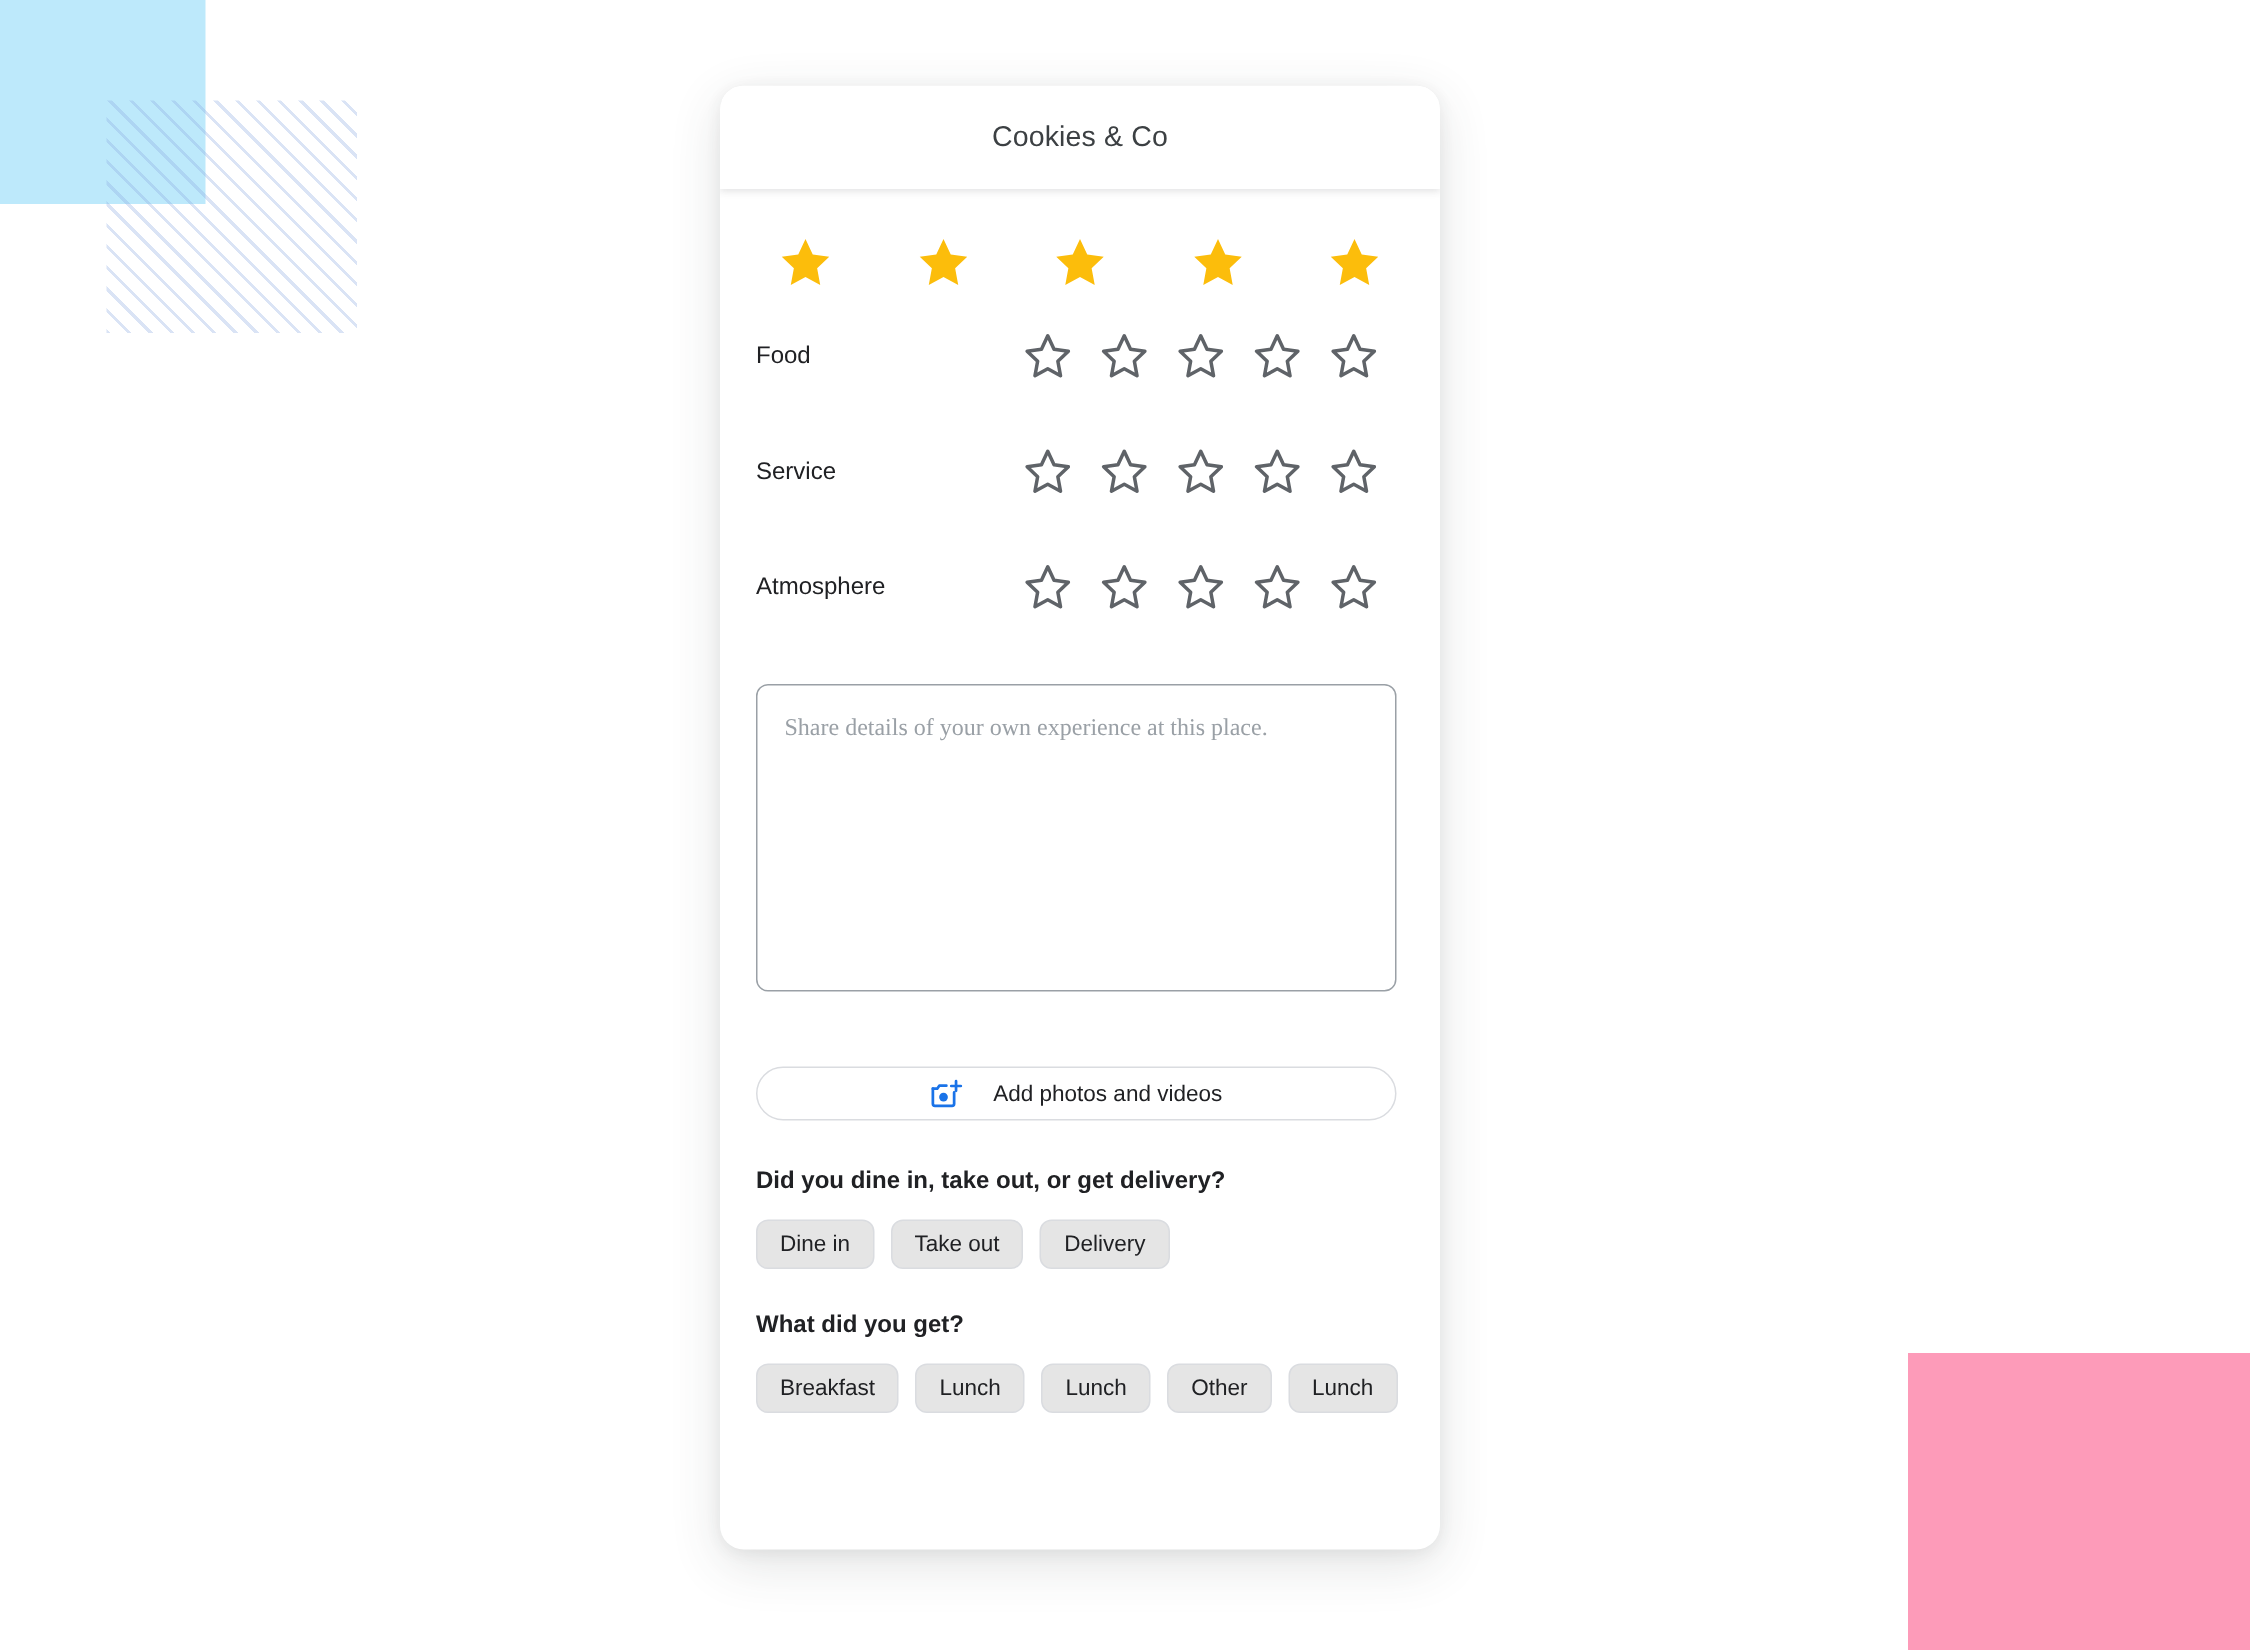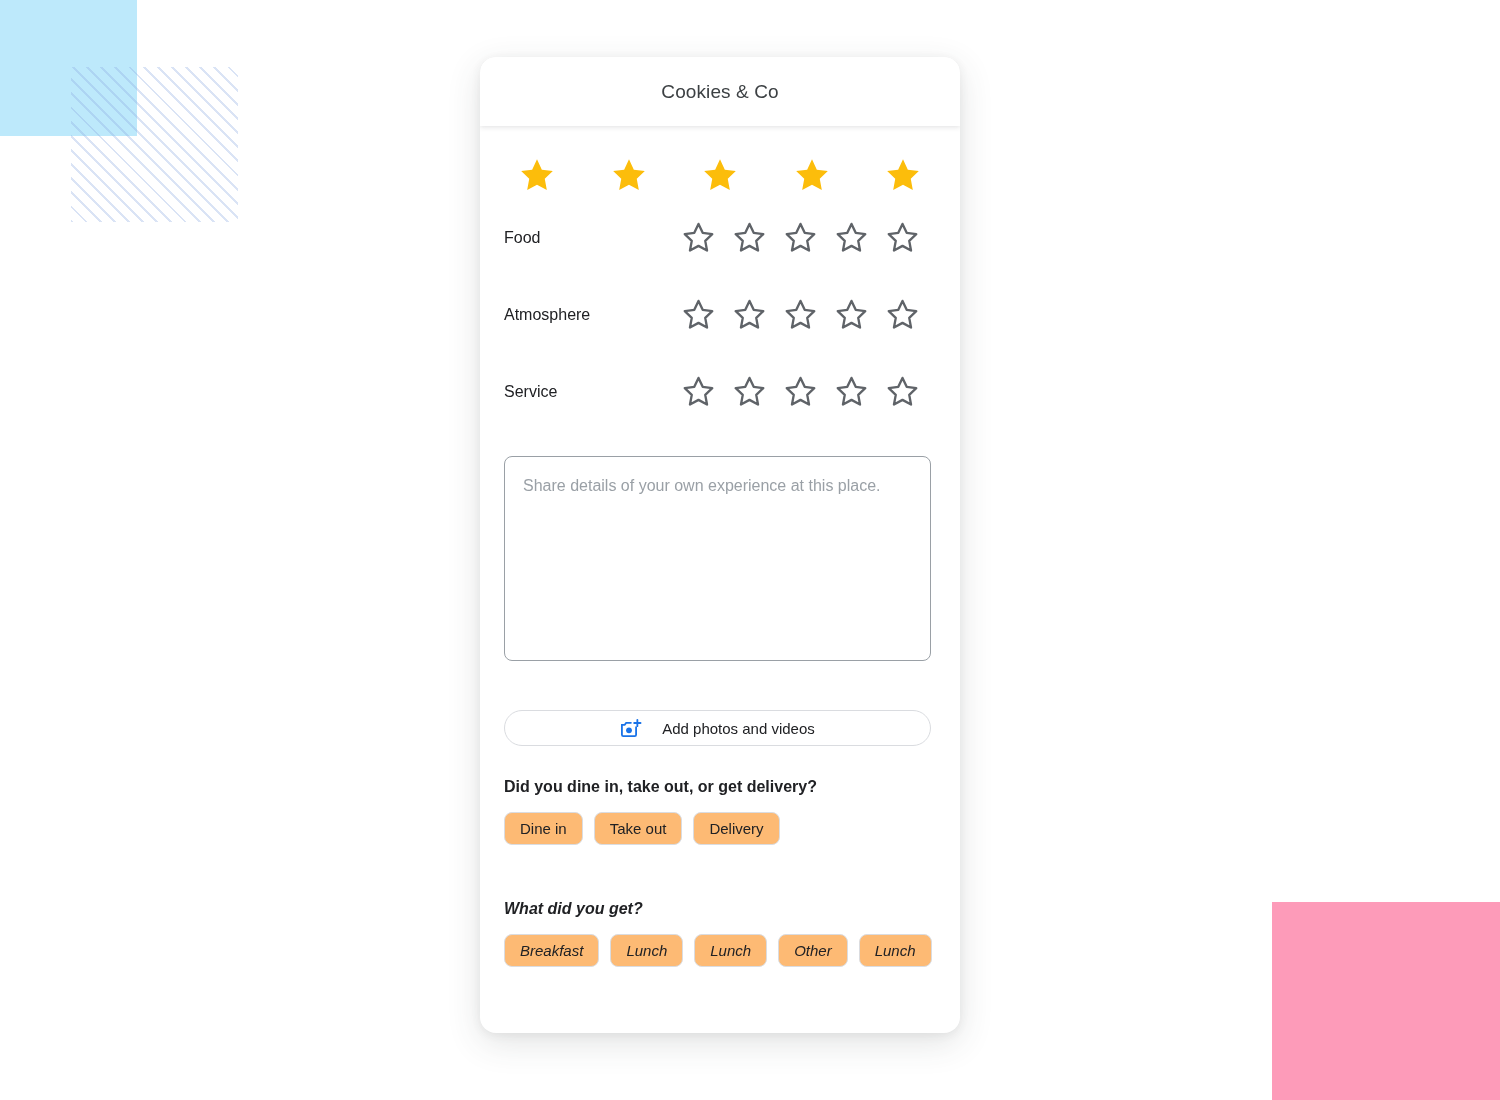--- a/index.html
+++ b/index.html
@@ -119,21 +119,21 @@
   .rating-stars .star-outline { width: 33px; height: 33px; display: block; }
 
   
   .review-input-wrap { margin-top: 26px; }
   .review-textarea {
     width: 427px;
     height: 205px;
     border: 1px solid #9aa0a6;
     border-radius: 8px;
     padding: 18px 18px;
-    font-family: Liberation Sans, sans-serif;
+    font-family: Liberation Serif, serif;
     font-size: 16px;
     color: #202124;
     line-height: 1.35;
     resize: none;
     outline: none;
     background: #ffffff;
   }
   .review-textarea::placeholder { color: #9aa0a6; }
 
   
@@ -149,32 +149,32 @@
     justify-content: center;
     gap: 20px;
     cursor: pointer;
     font-family: "Liberation Sans", sans-serif;
   }
   .add-media-label { font-size: 15px; color: #202124; }
   .camera-icon { width: 22px; height: 20px; display: block; }
 
   
   .question-group { margin-top: 32px; }
-  .question-group.second { margin-top: 55px; font-style: italic; }
+  .question-group.second { margin-top: 29px; }
   .question-text {
     font-size: 16px;
     color: #202124;
     font-weight: bold;
     margin-bottom: 16px;
   }
   .chip-row { display: flex; gap: 11px; flex-wrap: wrap; }
   .chip {
     border: 1px solid #dadce0;
     border-radius: 8px;
-    background: #fdba74;
+    background: #e5e5e5;
     height: 33px;
     padding: 0 15px;
     display: inline-flex;
     align-items: center;
     justify-content: center;
     font-size: 15px;
     color: #202124;
     cursor: pointer;
     font-family: "Liberation Sans", sans-serif;
     white-space: nowrap;
@@ -230,41 +230,41 @@
               </svg>
               <svg class="star-outline" viewBox="0 0 24 24">
                 <path d="M12 2.1l3.05 6.53 6.95.92-5.1 4.88 1.3 7.02L12 18.1l-6.2 3.35 1.3-7.02-5.1-4.88 6.95-.92L12 2.1z" fill="none" stroke="#5f6368" stroke-width="1.7" stroke-linejoin="round"></path>
               </svg>
               <svg class="star-outline" viewBox="0 0 24 24">
                 <path d="M12 2.1l3.05 6.53 6.95.92-5.1 4.88 1.3 7.02L12 18.1l-6.2 3.35 1.3-7.02-5.1-4.88 6.95-.92L12 2.1z" fill="none" stroke="#5f6368" stroke-width="1.7" stroke-linejoin="round"></path>
               </svg>
             </div>
         </div>
         <div class="rating-row">
-          <div class="rating-label">Atmosphere</div>
+          <div class="rating-label">Service</div>
           <div class="rating-stars">
               <svg class="star-outline" viewBox="0 0 24 24">
                 <path d="M12 2.1l3.05 6.53 6.95.92-5.1 4.88 1.3 7.02L12 18.1l-6.2 3.35 1.3-7.02-5.1-4.88 6.95-.92L12 2.1z" fill="none" stroke="#5f6368" stroke-width="1.7" stroke-linejoin="round"></path>
               </svg>
               <svg class="star-outline" viewBox="0 0 24 24">
                 <path d="M12 2.1l3.05 6.53 6.95.92-5.1 4.88 1.3 7.02L12 18.1l-6.2 3.35 1.3-7.02-5.1-4.88 6.95-.92L12 2.1z" fill="none" stroke="#5f6368" stroke-width="1.7" stroke-linejoin="round"></path>
               </svg>
               <svg class="star-outline" viewBox="0 0 24 24">
                 <path d="M12 2.1l3.05 6.53 6.95.92-5.1 4.88 1.3 7.02L12 18.1l-6.2 3.35 1.3-7.02-5.1-4.88 6.95-.92L12 2.1z" fill="none" stroke="#5f6368" stroke-width="1.7" stroke-linejoin="round"></path>
               </svg>
               <svg class="star-outline" viewBox="0 0 24 24">
                 <path d="M12 2.1l3.05 6.53 6.95.92-5.1 4.88 1.3 7.02L12 18.1l-6.2 3.35 1.3-7.02-5.1-4.88 6.95-.92L12 2.1z" fill="none" stroke="#5f6368" stroke-width="1.7" stroke-linejoin="round"></path>
               </svg>
               <svg class="star-outline" viewBox="0 0 24 24">
                 <path d="M12 2.1l3.05 6.53 6.95.92-5.1 4.88 1.3 7.02L12 18.1l-6.2 3.35 1.3-7.02-5.1-4.88 6.95-.92L12 2.1z" fill="none" stroke="#5f6368" stroke-width="1.7" stroke-linejoin="round"></path>
               </svg>
             </div>
         </div>
         <div class="rating-row">
-          <div class="rating-label">Service</div>
+          <div class="rating-label">Atmosphere</div>
           <div class="rating-stars">
               <svg class="star-outline" viewBox="0 0 24 24">
                 <path d="M12 2.1l3.05 6.53 6.95.92-5.1 4.88 1.3 7.02L12 18.1l-6.2 3.35 1.3-7.02-5.1-4.88 6.95-.92L12 2.1z" fill="none" stroke="#5f6368" stroke-width="1.7" stroke-linejoin="round"></path>
               </svg>
               <svg class="star-outline" viewBox="0 0 24 24">
                 <path d="M12 2.1l3.05 6.53 6.95.92-5.1 4.88 1.3 7.02L12 18.1l-6.2 3.35 1.3-7.02-5.1-4.88 6.95-.92L12 2.1z" fill="none" stroke="#5f6368" stroke-width="1.7" stroke-linejoin="round"></path>
               </svg>
               <svg class="star-outline" viewBox="0 0 24 24">
                 <path d="M12 2.1l3.05 6.53 6.95.92-5.1 4.88 1.3 7.02L12 18.1l-6.2 3.35 1.3-7.02-5.1-4.88 6.95-.92L12 2.1z" fill="none" stroke="#5f6368" stroke-width="1.7" stroke-linejoin="round"></path>
               </svg>

